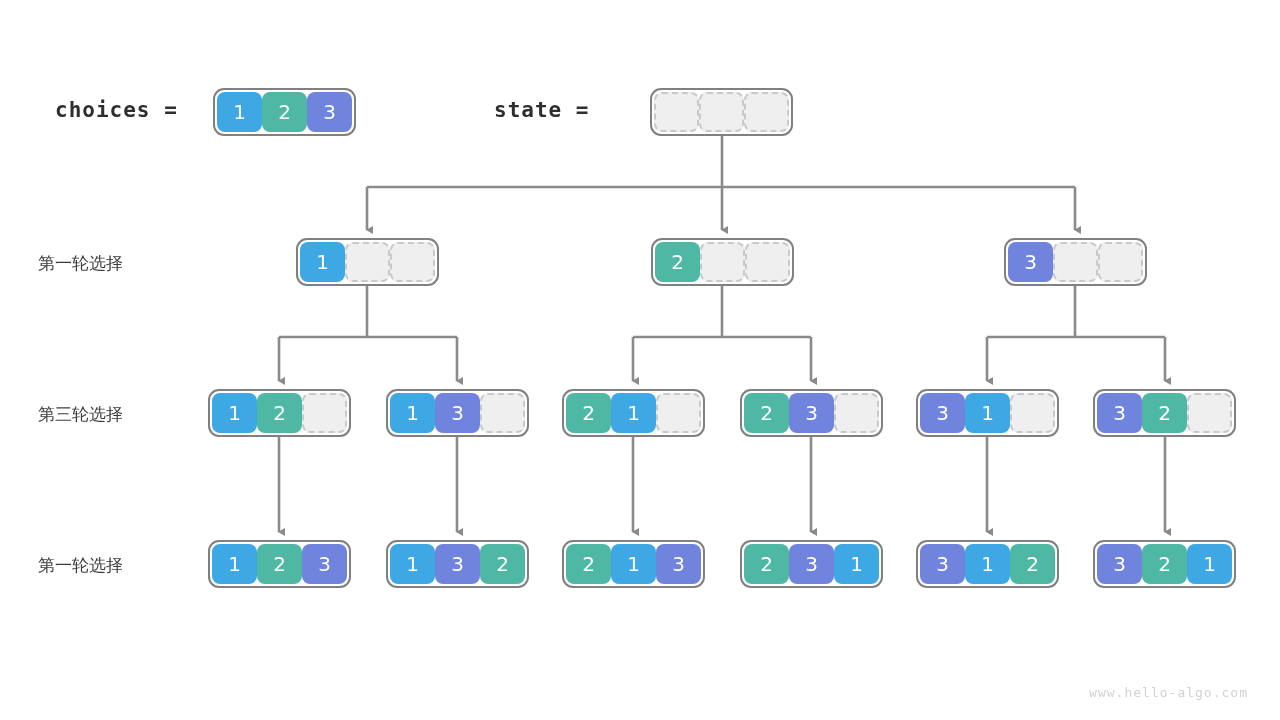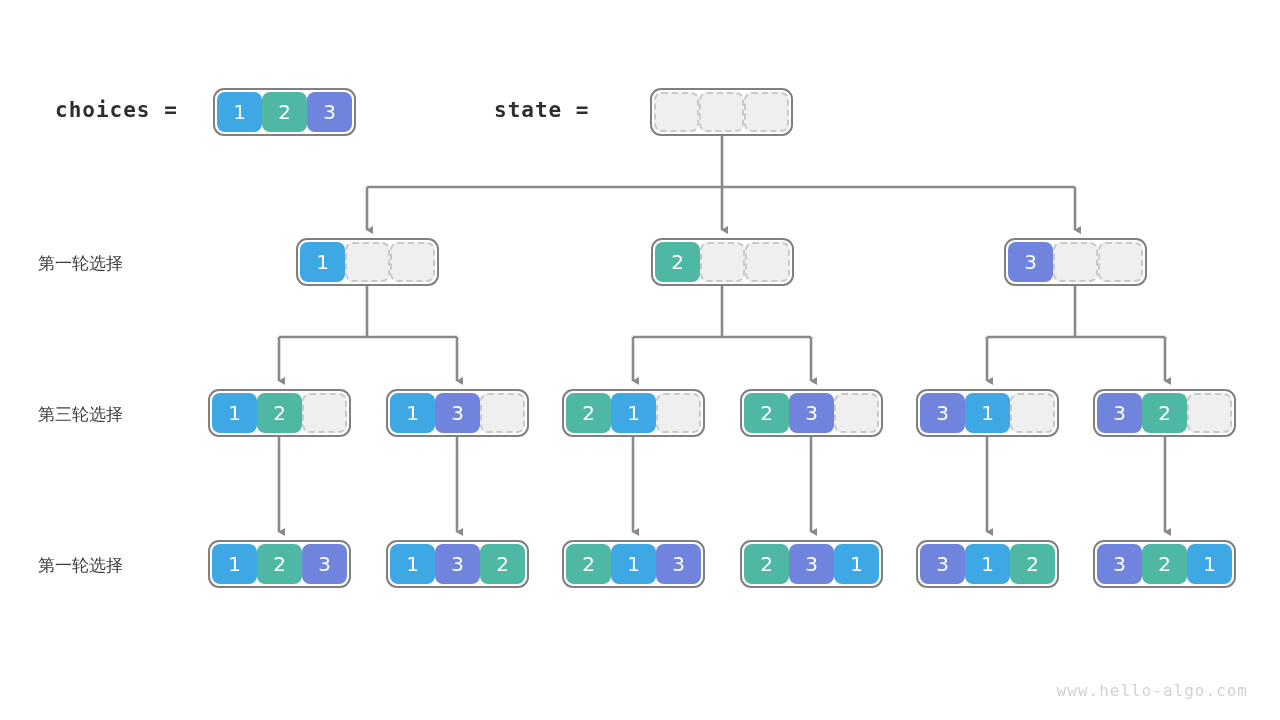--- a/index.html
+++ b/index.html
@@ -55,21 +55,21 @@
     font-family: "DejaVu Sans", "Liberation Sans", sans-serif;
     font-size: 17px;
     color: #3c3c3c;
     white-space: nowrap;
   }
   .watermark {
     position: absolute;
     right: 32px;
     bottom: 20px;
     font-family: "DejaVu Sans Mono", "Liberation Mono", monospace;
-    font-size: 16px;
+    font-size: 13px;
     color: #d2d2d2;
     letter-spacing: 1px;
     white-space: nowrap;
   }
 
   
   .node {
     position: absolute;
     box-sizing: border-box;
     display: flex;

